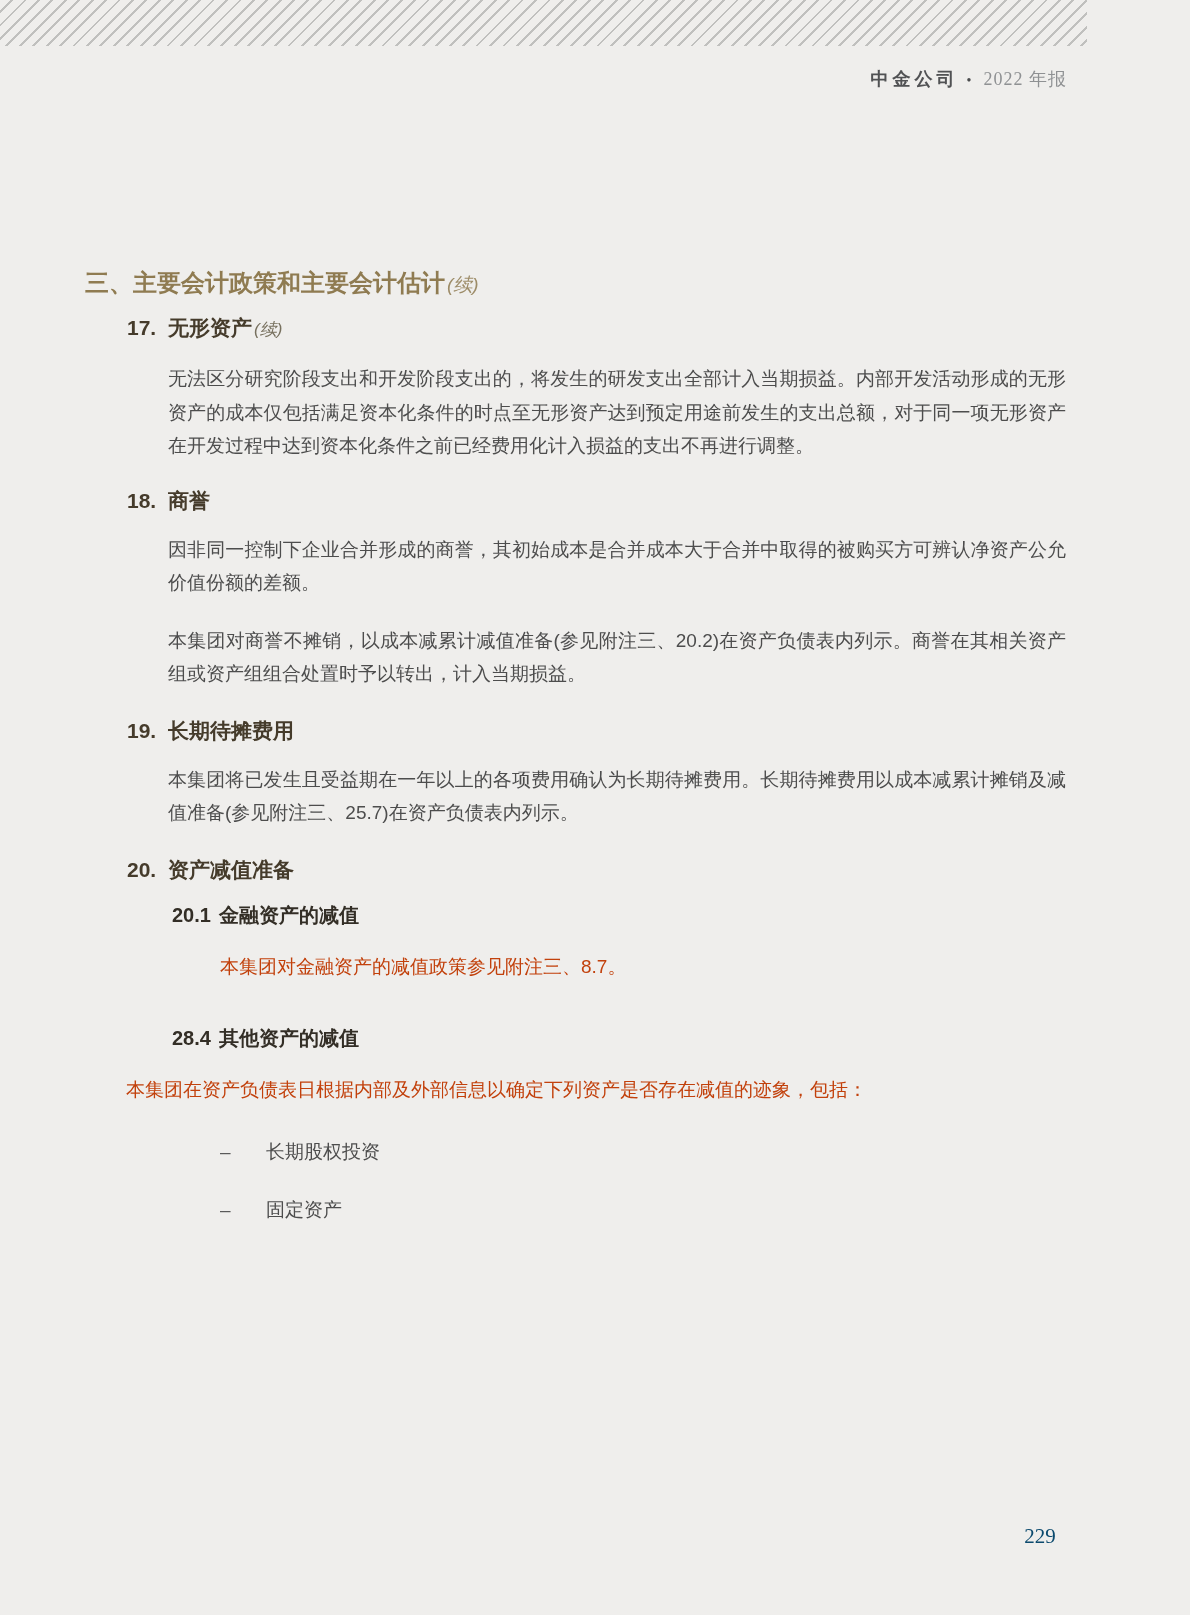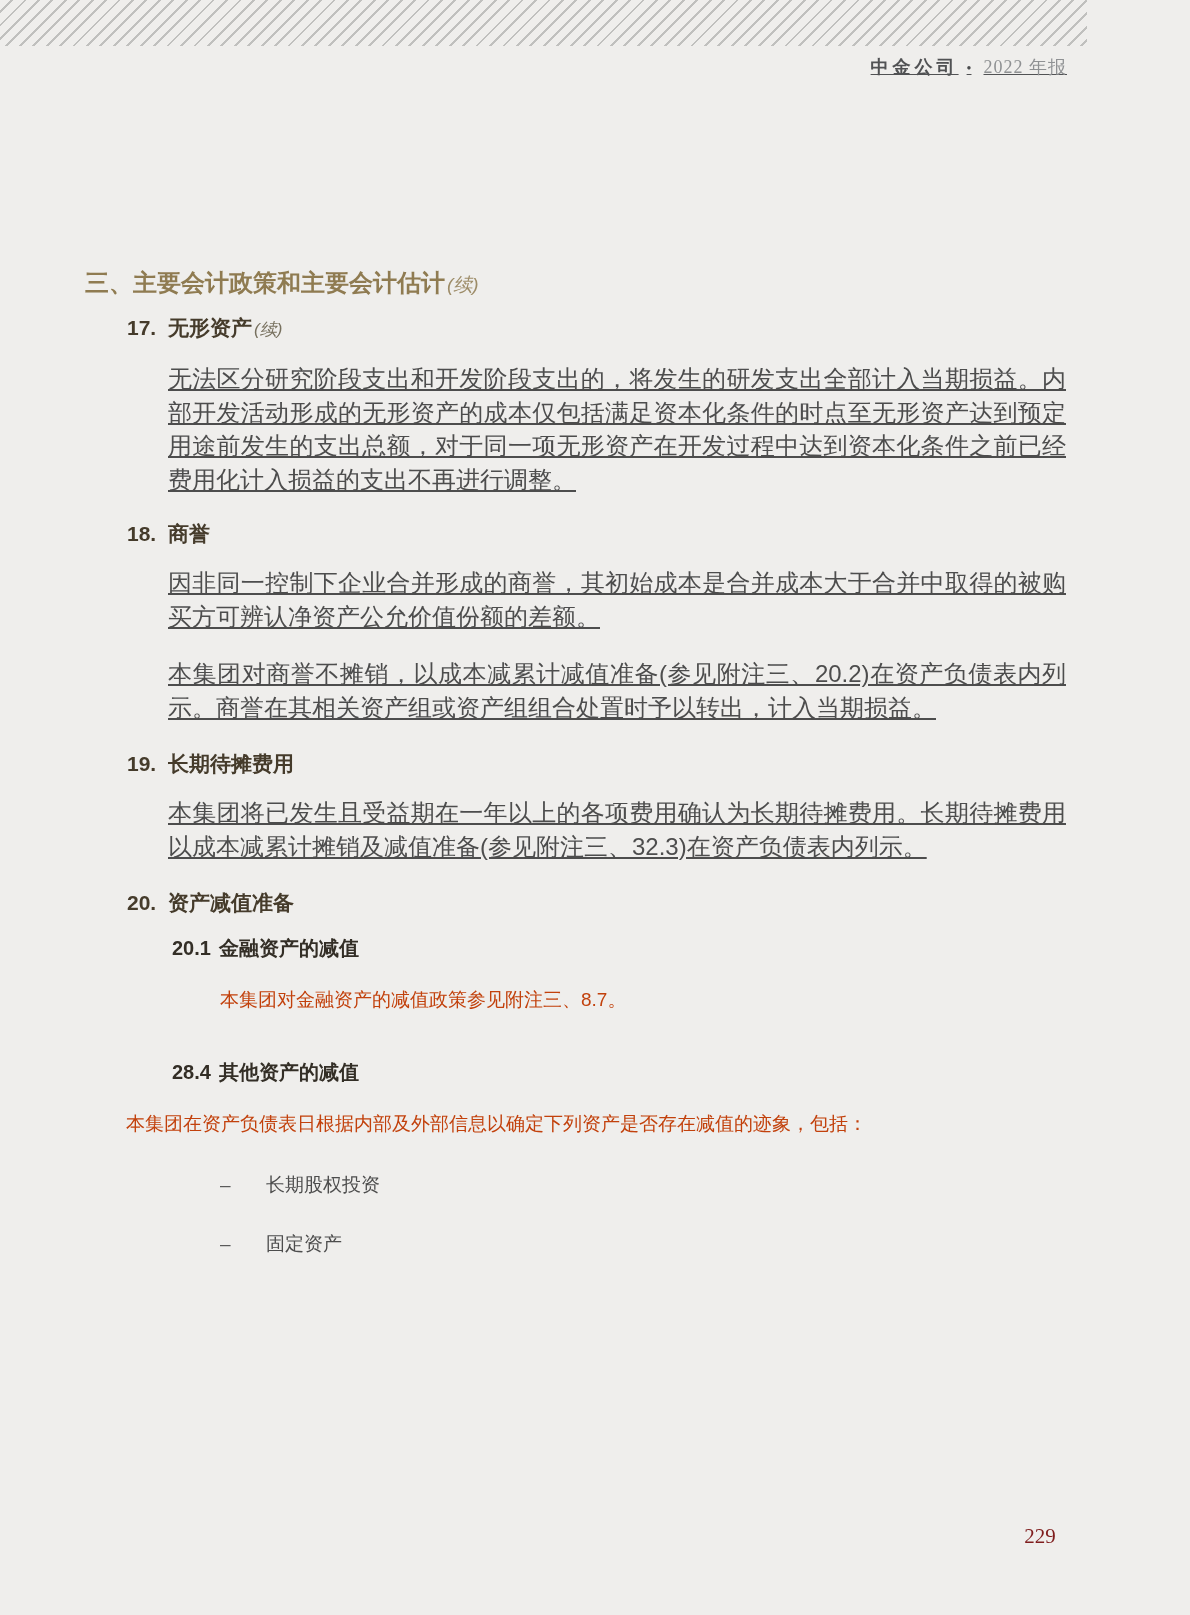--- a/index.html
+++ b/index.html
@@ -9,24 +9,24 @@
     background:#efeeec;
     font-family:"Liberation Sans", sans-serif;
     overflow:hidden;
   }
   .hatch {
     position:absolute; top:0; left:0;
     width:1087px; height:46px;
     background:repeating-linear-gradient(135deg, rgba(0,0,0,0) 0px, rgba(0,0,0,0) 7.5px, #c0c0be 7.5px, #c0c0be 9.5px);
   }
   .doc-header {
-    position:absolute; top:56px; right:123px;
+    position:absolute; top:68px; right:123px;
     font-family:"Liberation Serif", serif;
     font-size:18px; line-height:22px;
-    color:#515254; white-space:nowrap;text-decoration:underline;
+    color:#515254; white-space:nowrap;
   }
   .doc-header .co { font-weight:bold; letter-spacing:4px; }
   .doc-header .dot { margin:0 12px 0 8px; font-size:14px; color:#4a4b4d; }
   .doc-header .yr { color:#8f9193; letter-spacing:1px; }
   .content {
     position:absolute; top:268px; left:85px; right:84px;
   }
   h1 {
     margin:0 0 14px 0;
     font-size:24px; line-height:30px; font-weight:bold;
@@ -44,24 +44,23 @@
     color:#453b2b;
   }
   .sec-h .num { display:inline-block; width:41px; }
   .sec-h em.cont {
     font-style:italic; font-weight:normal;
     font-size:17px; color:#77705e; margin-left:2px;
   }
   .para {
     margin:0 0 24px 83px;
     width:898px;
-    font-size:24px; line-height:33.5px;
+    font-size:19px; line-height:33.5px;
     color:#4d4d4d;
     text-align:justify;
-    text-decoration:underline;
   }
   .gap-lg { margin-bottom:26px; }
   .sub-h {
     padding-left:87px;
     margin:0 0 22px 0;
     font-size:20px; line-height:26px; font-weight:bold;
     color:#332e26;
   }
   .sub-h .sub-num { display:inline-block; width:47px; }
   .sub-para {
@@ -76,21 +75,21 @@
   .list-item {
     margin:0 0 25px 135px;
     font-size:19px; line-height:33.5px;
     color:#4d4d4d;
   }
   .list-item .dash { display:inline-block; width:46px; color:#5a5a5a; }
   .page-number {
     position:absolute; top:1524px; left:1012px; width:56px;
     text-align:center;
     font-family:"Liberation Serif", serif;
-    font-size:21px; color:#7f1d1d;
+    font-size:21px; color:#0c4a6e;
   }
 </style>
 </head>
 <body>
 
 <div class="page">
 
   <div class="hatch"></div>
 
   <div class="doc-header">
@@ -107,21 +106,21 @@
     </div>
 
     <div class="section">
       <div class="sec-h"><span class="num">18.</span><span>商誉</span></div>
       <p class="para">因非同一控制下企业合并形成的商誉，其初始成本是合并成本大于合并中取得的被购买方可辨认净资产公允价值份额的差额。</p>
       <p class="para gap-lg">本集团对商誉不摊销，以成本减累计减值准备(参见附注三、20.2)在资产负债表内列示。商誉在其相关资产组或资产组组合处置时予以转出，计入当期损益。</p>
     </div>
 
     <div class="section">
       <div class="sec-h"><span class="num">19.</span><span>长期待摊费用</span></div>
-      <p class="para gap-lg">本集团将已发生且受益期在一年以上的各项费用确认为长期待摊费用。长期待摊费用以成本减累计摊销及减值准备(参见附注三、32.3)在资产负债表内列示。</p>
+      <p class="para gap-lg">本集团将已发生且受益期在一年以上的各项费用确认为长期待摊费用。长期待摊费用以成本减累计摊销及减值准备(参见附注三、25.7)在资产负债表内列示。</p>
     </div>
 
     <div class="section">
       <div class="sec-h"><span class="num">20.</span><span>资产减值准备</span></div>
 
       <div class="subsec">
         <div class="sub-h"><span class="sub-num">20.1</span><span>金融资产的减值</span></div>
         <p class="sub-para pre-sub">本集团对金融资产的减值政策参见附注三、8.7。</p>
       </div>
 

